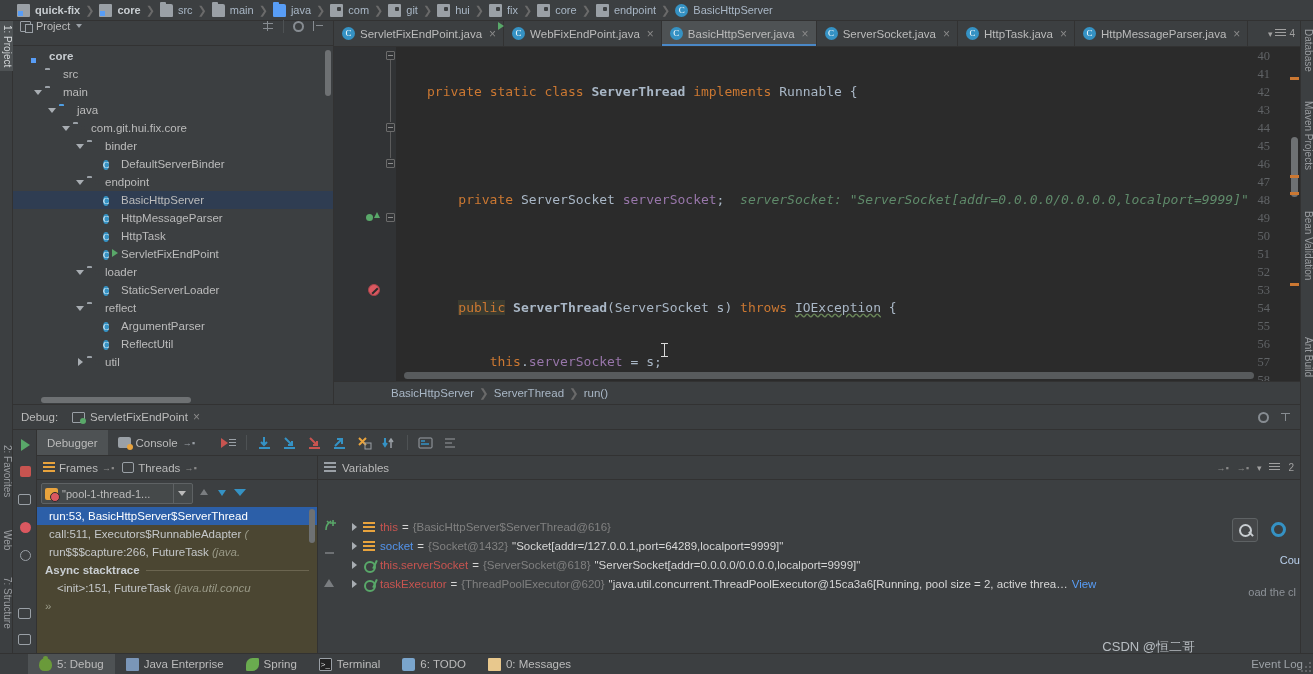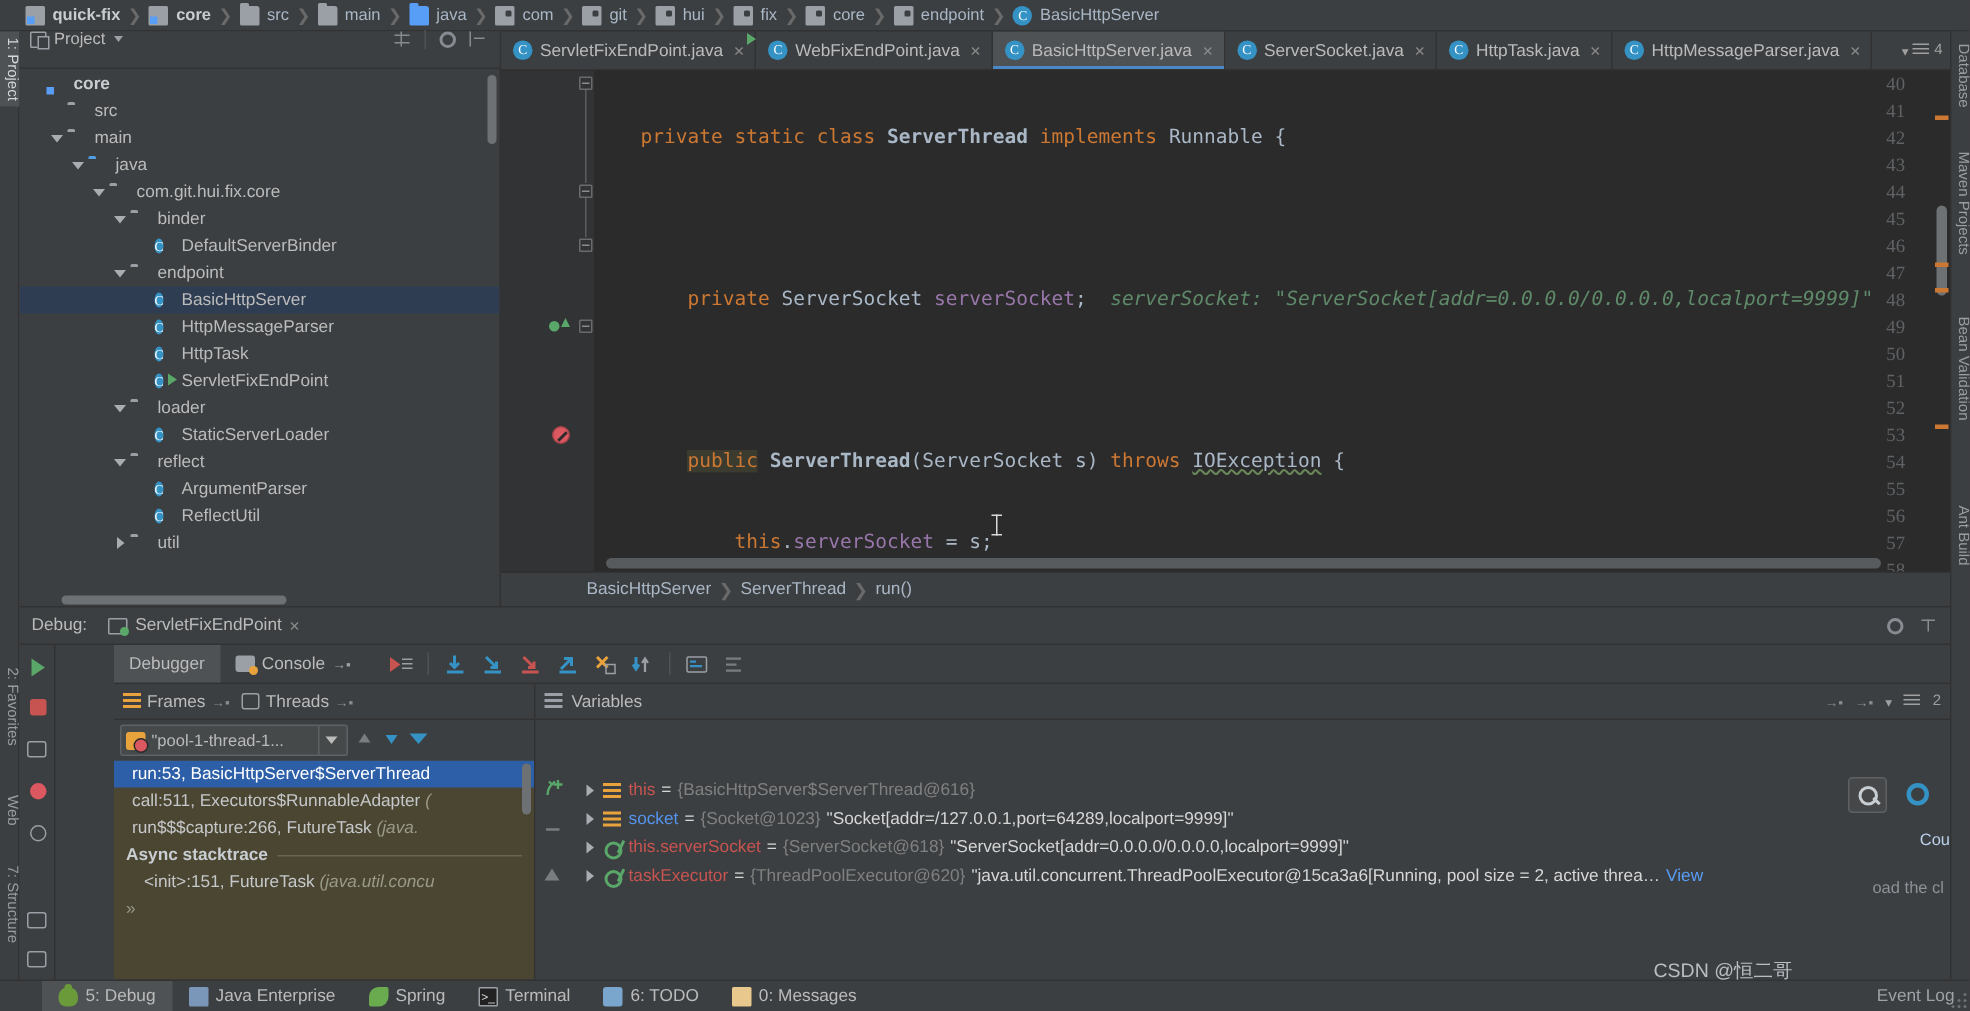--- a/index.html
+++ b/index.html
@@ -250,21 +250,21 @@
   .rail-ic { position:absolute; left: 5px; width: 15px; height: 15px; }
   .ri-resume::after {
     content:""; position:absolute; left:3px; top:1px;
     border-top:6px solid transparent;border-bottom:6px solid transparent;border-left:9px solid #59a869;
   }
   .ri-stop { background:#c75450; width:11px;height:11px;border-radius:2px; left:7px;}
   .ri-camera { border:1px solid #9aa0a6; width:13px;height:11px;border-radius:2px;}
   .ri-bp { background:#db5860; width:11px;height:11px;border-radius:50%; left:7px;}
   .ri-mute { border:1px solid #9aa0a6;width:11px;height:11px;border-radius:50%; left:7px;}
 
-  .dbg-main { flex: 1; display: flex; flex-direction: column; padding-left: 39px; }
+  .dbg-main { flex: 1; display: flex; flex-direction: column; }
   .dbg-tabs {
     height: 26px; display: flex; align-items: stretch; border-bottom: 1px solid #323232;
     background: #3c3f41;
   }
   .dtab {
     display:flex; align-items:center; gap:5px; padding: 0 10px;
     font-size: 11.5px; color: #bbbbbb;
   }
   .dtab.active { background: #4e5254; }
   .i-console { width:13px;height:11px;background:#9aa0a6;border-radius:2px;position:relative;}
@@ -890,21 +890,21 @@
                 </div>
                 <div class="vrow">
                   <span class="v-arrow"></span>
                   <span class="v-ic obj">
                       <i style="top:0"></i>
                       <i style="top:4px"></i>
                       <i style="top:8px"></i>
                     </span>
                   <span class="vname blue">socket</span>
                   <span class="vval">=</span>
-                  <span class="vtype">{Socket@1023}</span>
+                  <span class="vtype">{Socket@1432}</span>
                   <span class="vval">"Socket[addr=/127.0.0.1,port=64289,localport=9999]"</span>
                 </div>
                 <div class="vrow">
                   <span class="v-arrow"></span>
                   <span class="v-ic fld"></span>
                   <span class="vname">this.serverSocket</span>
                   <span class="vval">=</span>
                   <span class="vtype">{ServerSocket@618}</span>
                   <span class="vval">"ServerSocket[addr=0.0.0.0/0.0.0.0,localport=9999]"</span>
                 </div>

